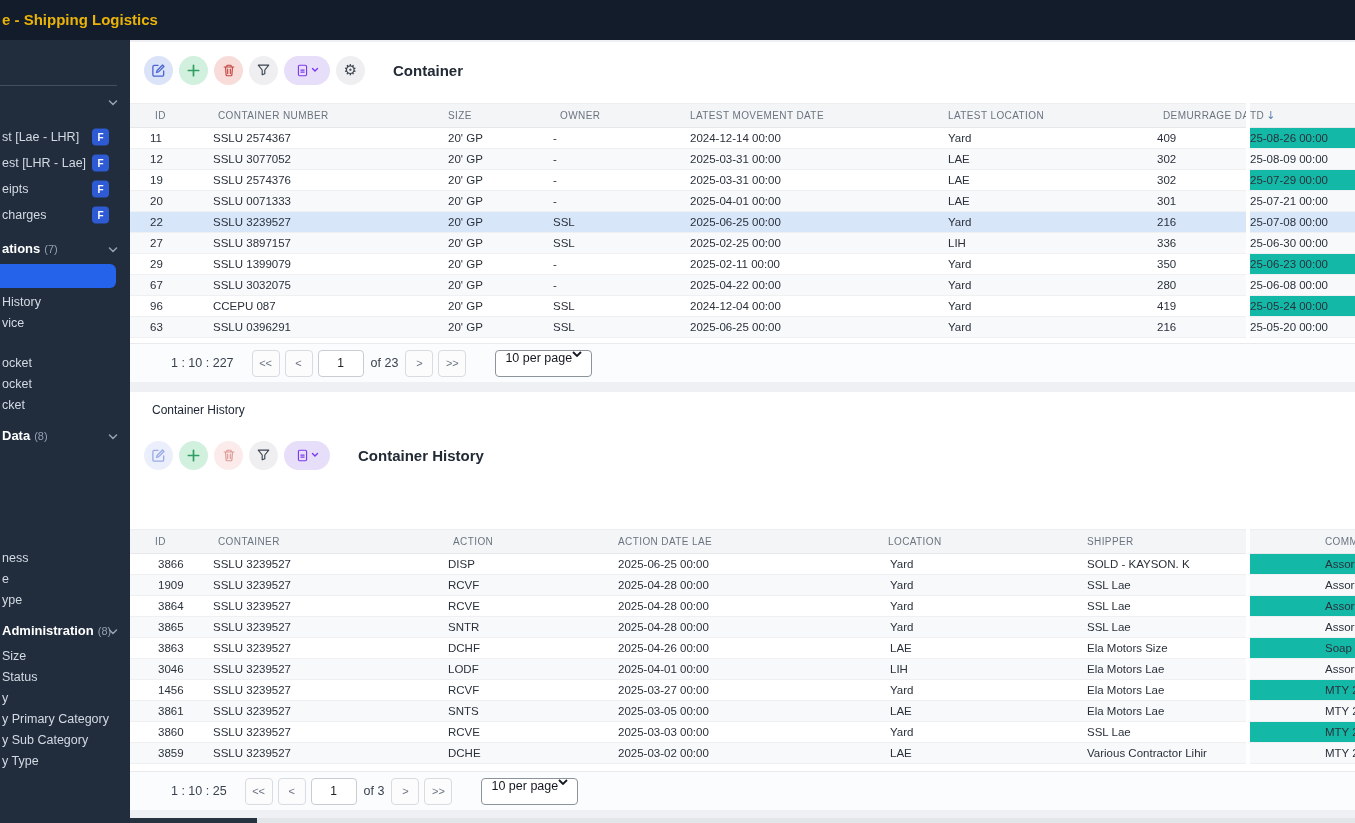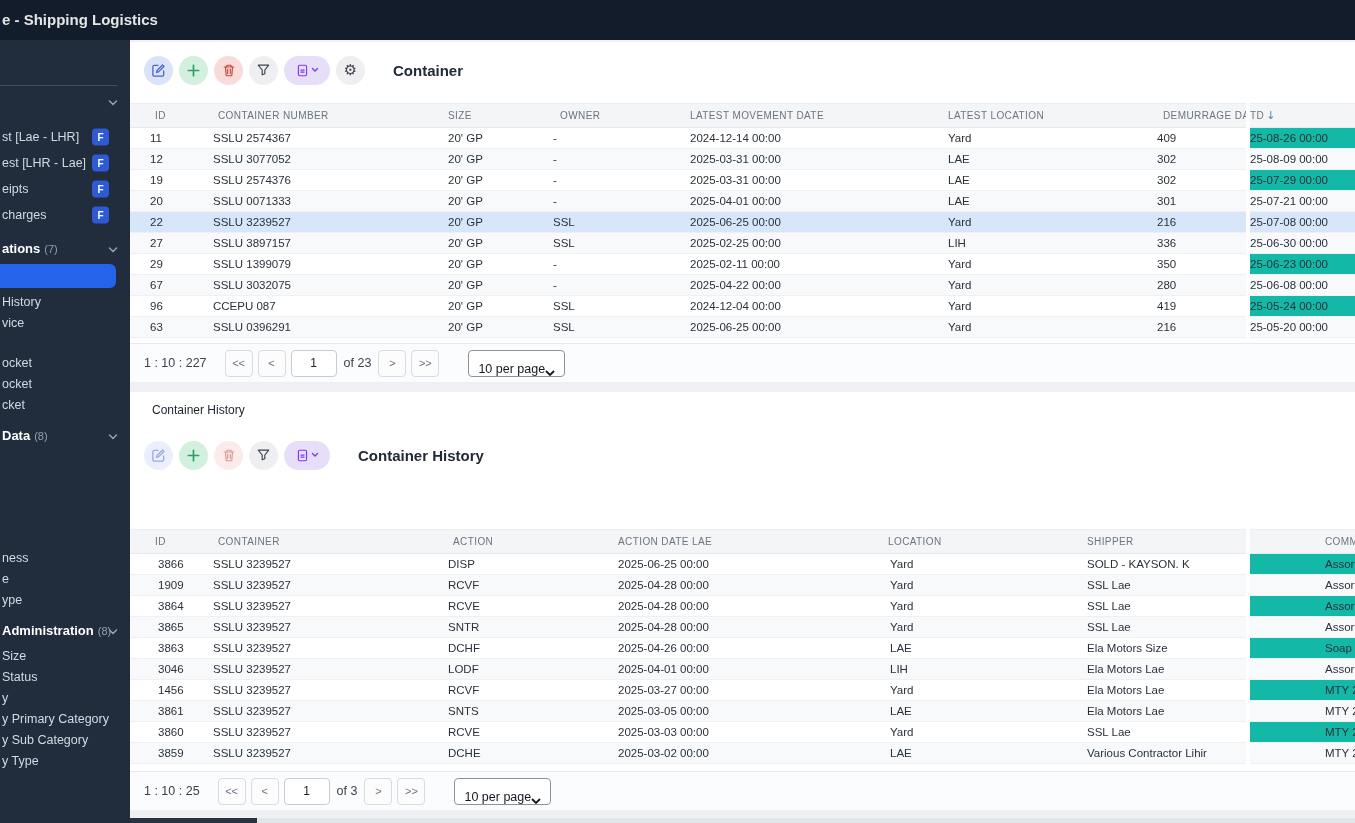--- a/index.html
+++ b/index.html
@@ -1,20 +1,20 @@
 <!DOCTYPE html>
 <html><head>
 <meta charset="utf-8">
 <style>
   html,body{margin:0;padding:0;background:#d8dadd;}
   .screen{position:relative;width:1355px;height:823px;overflow:hidden;background:#eef0f3;
           font-family:"Liberation Sans",sans-serif;}
   
   .topbar{position:absolute;left:0;top:0;width:1355px;height:40px;background:#131c2a;}
-  .topbar-title{position:absolute;left:2px;top:0;line-height:40px;color:#e5e5e5;font-size:15px;font-weight:700;white-space:nowrap;}
+  .topbar-title{position:absolute;left:2px;top:0;line-height:40px;color:#eab308;font-size:15px;font-weight:700;white-space:nowrap;}
   
   .sidebar{position:absolute;left:0;top:40px;width:130px;height:783px;background:#212d3d;overflow:hidden;}
   .sidebar-divider{position:absolute;left:0;top:45px;width:117px;height:1px;background:rgba(255,255,255,.16);}
   .side-list{position:absolute;left:0;top:52px;width:130px;}
   .side-item{position:relative;height:20px;line-height:20px;color:#d3dae3;font-size:12.5px;white-space:nowrap;padding-left:2px;cursor:pointer;}
   .side-item .lbl{vertical-align:top;}
   .side-item.link{margin-bottom:1px;}
   .side-item.link-f{height:26px;line-height:26px;}
   .side-item.chevron-only{margin-bottom:12px;}
   .side-item.section{height:22px;line-height:22px;margin-top:10px;margin-bottom:4px;}
@@ -82,27 +82,27 @@
   .g2 .h2{left:88px;}  .g2 .c2{left:83px;}
   .g2 .h3{left:323px;} .g2 .c3{left:318px;text-align:right;}
   .g2 .h4{left:488px;} .g2 .c4{left:488px;}
   .g2 .h5{left:758px;} .g2 .c5{left:760px;}
   .g2 .h6{left:957px;} .g2 .c6{left:957px;}
   
   .pager{position:absolute;left:0;width:1225px;height:39px;box-sizing:border-box;background:#fbfcfd;border-top:1px solid #e8eaed;
          display:flex;align-items:center;padding-left:14px;font-size:12.5px;color:#3a4250;}
   .card1 .pager{top:301px;}
   .card2 .pager{top:343px;}
-  .range{margin-right:18px;}
+  .range{margin-right:18px;margin-left:27px;}
   .pbtn{min-width:28px;height:27px;box-sizing:border-box;border:1px solid #d8dbe0;border-radius:4px;background:#fcfcfd;color:#6a7380;
         font-size:11px;font-family:"Liberation Sans",sans-serif;display:flex;align-items:center;justify-content:center;margin-right:5px;padding:0 6px;cursor:pointer;}
   .pinput{width:46px;height:27px;box-sizing:border-box;border:1px solid #c9cdd3;border-radius:4px;text-align:center;font-size:12px;
           font-family:"Liberation Sans",sans-serif;margin-right:7px;color:#222;}
   .of{margin-right:7px;white-space:nowrap;}
-  .select{height:27px;box-sizing:border-box;border:1px solid #8d939b;border-radius:4px;background:#fff;display:flex;align-items:flex-end;
+  .select{height:27px;box-sizing:border-box;border:1px solid #8d939b;border-radius:4px;background:#fff;display:flex;align-items:flex-start;
           padding:0 9px;margin-left:24px;font-size:12.5px;color:#14181f;cursor:pointer;white-space:nowrap;}
   
   .tabstrip{position:absolute;left:0;top:352px;width:1225px;height:36px;background:#ffffff;border-bottom:1px solid #edeff2;}
   .tablabel{position:absolute;left:22px;line-height:36px;font-size:12px;color:#1c2431;cursor:pointer;}
   
   .hscroll{position:absolute;left:0;top:778px;width:1225px;height:5px;background:#e3e6e9;}
   .hthumb{position:absolute;left:0;top:0;width:127px;height:5px;background:#273240;cursor:pointer;}
 </style>
 </head>
 <body>

